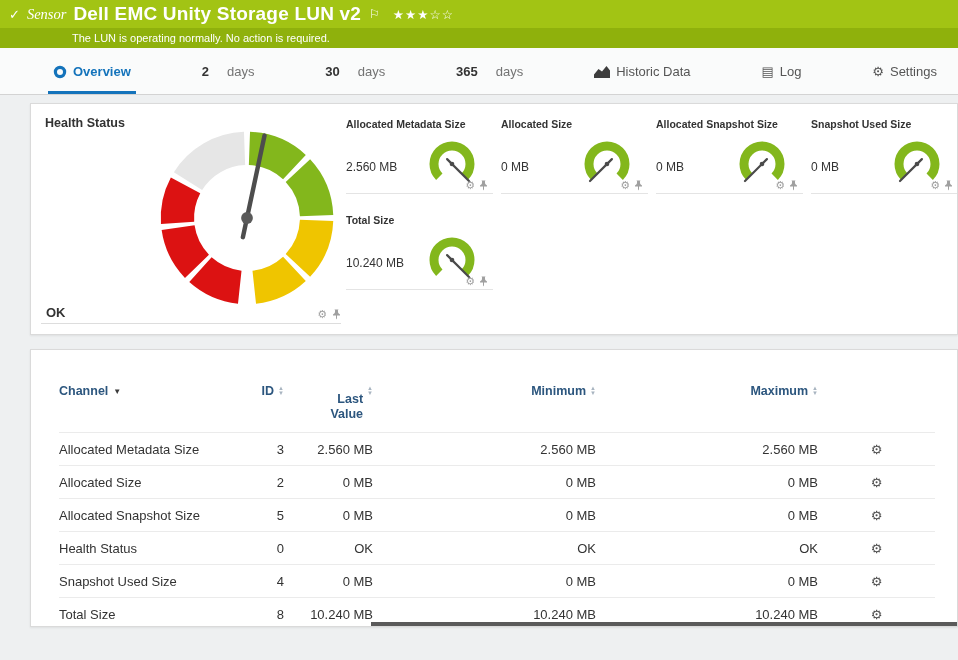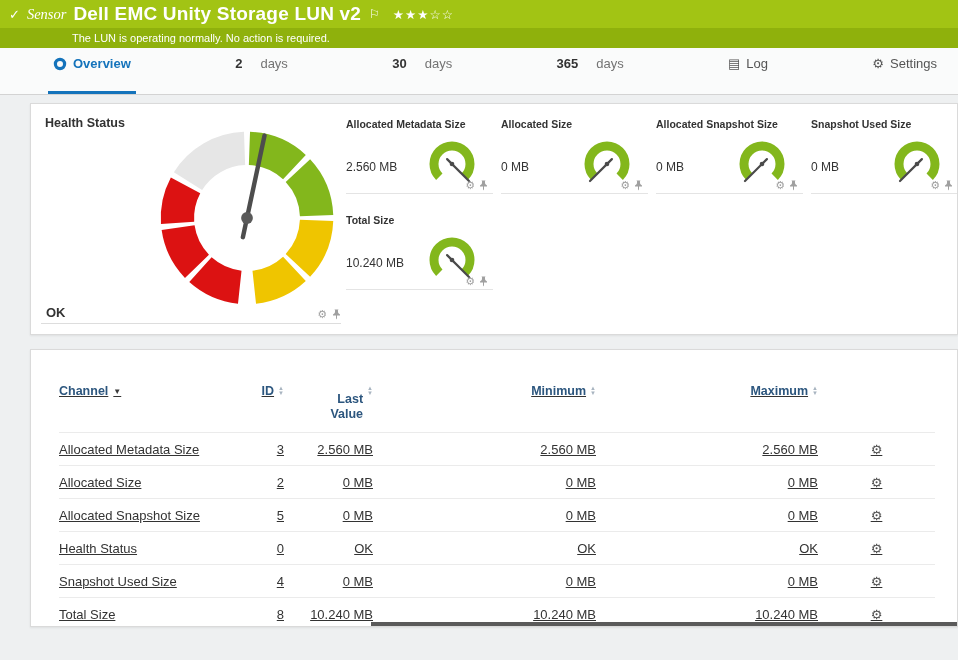--- a/index.html
+++ b/index.html
@@ -9,31 +9,31 @@
   
   .hdr-row1{height:28px;background:#a2c414;display:flex;align-items:center;padding-left:9px;color:#fff;gap:7px;}
   .check{font-size:13px;font-weight:bold;}
   .kind{font-style:italic;font-size:14.5px;font-family:Liberation Serif, serif;}
   .title{font-size:19px;font-weight:bold;letter-spacing:.2px;white-space:nowrap;}
   .flag{font-size:12px;margin-left:1px;cursor:pointer;}
   .stars{margin-left:6px;font-size:12.5px;letter-spacing:1px;cursor:pointer;}
   .hdr-row2{height:20px;background:#8fb10c;display:flex;align-items:center;padding-left:72px;color:#fff;font-size:11px;}
 
   
-  .tabs{height:47px;background:#fafbfb;border-bottom:1px solid #d3d3d3;display:flex;
+  .tabs{height:47px;background:#fafbfb;border-bottom:1px solid #d3d3d3;display:flex;align-items:flex-end;
         justify-content:space-between;padding:0 16px 0 48px;box-sizing:border-box;}
   .tab{display:flex;align-items:center;gap:6px;padding:0 5px 12px 5px;font-size:13px;color:#555;
        cursor:pointer;border-bottom:3px solid transparent;white-space:nowrap;}
   .tab b{color:#333;font-size:13px;}
   .tab .unit{margin-left:12px;color:#737373;}
   .tab.active{color:#1473bb;font-weight:bold;border-bottom-color:#1473bb;}
   .glyph-icon{font-size:13px;color:#555;line-height:1;}
 
   
-  .main{padding:8px 0 0 30px;text-decoration:underline;}
+  .main{padding:8px 0 0 30px;}
   .card{background:#fff;border:1px solid #dadada;box-shadow:0 1px 2px rgba(0,0,0,.07);box-sizing:border-box;}
   .card1{position:relative;height:232px;overflow:hidden;}
   .card2{position:relative;height:278px;margin-top:14px;overflow:hidden;}
 
   
   .health-label{position:absolute;left:14px;top:12px;font-size:12.5px;font-weight:bold;color:#333;}
   .big-gauge{position:absolute;left:118px;top:16px;}
   .health-footer{position:absolute;left:10px;bottom:10px;width:300px;border-bottom:1px solid #ddd;
                  display:flex;justify-content:space-between;align-items:flex-end;padding-bottom:3px;}
   .ok-text{font-size:13px;font-weight:bold;color:#333;margin-left:5px;}
@@ -91,20 +91,26 @@
       <b>2</b>
         <span class="unit">days</span>
     </div>
     <div class="tab">
       <b>30</b>
         <span class="unit">days</span>
     </div>
     <div class="tab">
       <b>365</b>
         <span class="unit">days</span>
+    </div>
+    <div class="tab">
+      <svg width="16" height="12" viewBox="0 0 16 12">
+        <path d="M0 12V8.5L4.5 3l3.5 2.5L12.5 0 16 4.5V12z" fill="#3d3d3d"></path>
+      </svg>
+      <span>Historic Data</span>
     </div>
     <div class="tab">
       <span class="glyph-icon">▤</span>
       <span>Log</span>
     </div>
     <div class="tab">
       <span class="glyph-icon">⚙</span>
       <span>Settings</span>
     </div>
   </nav>

